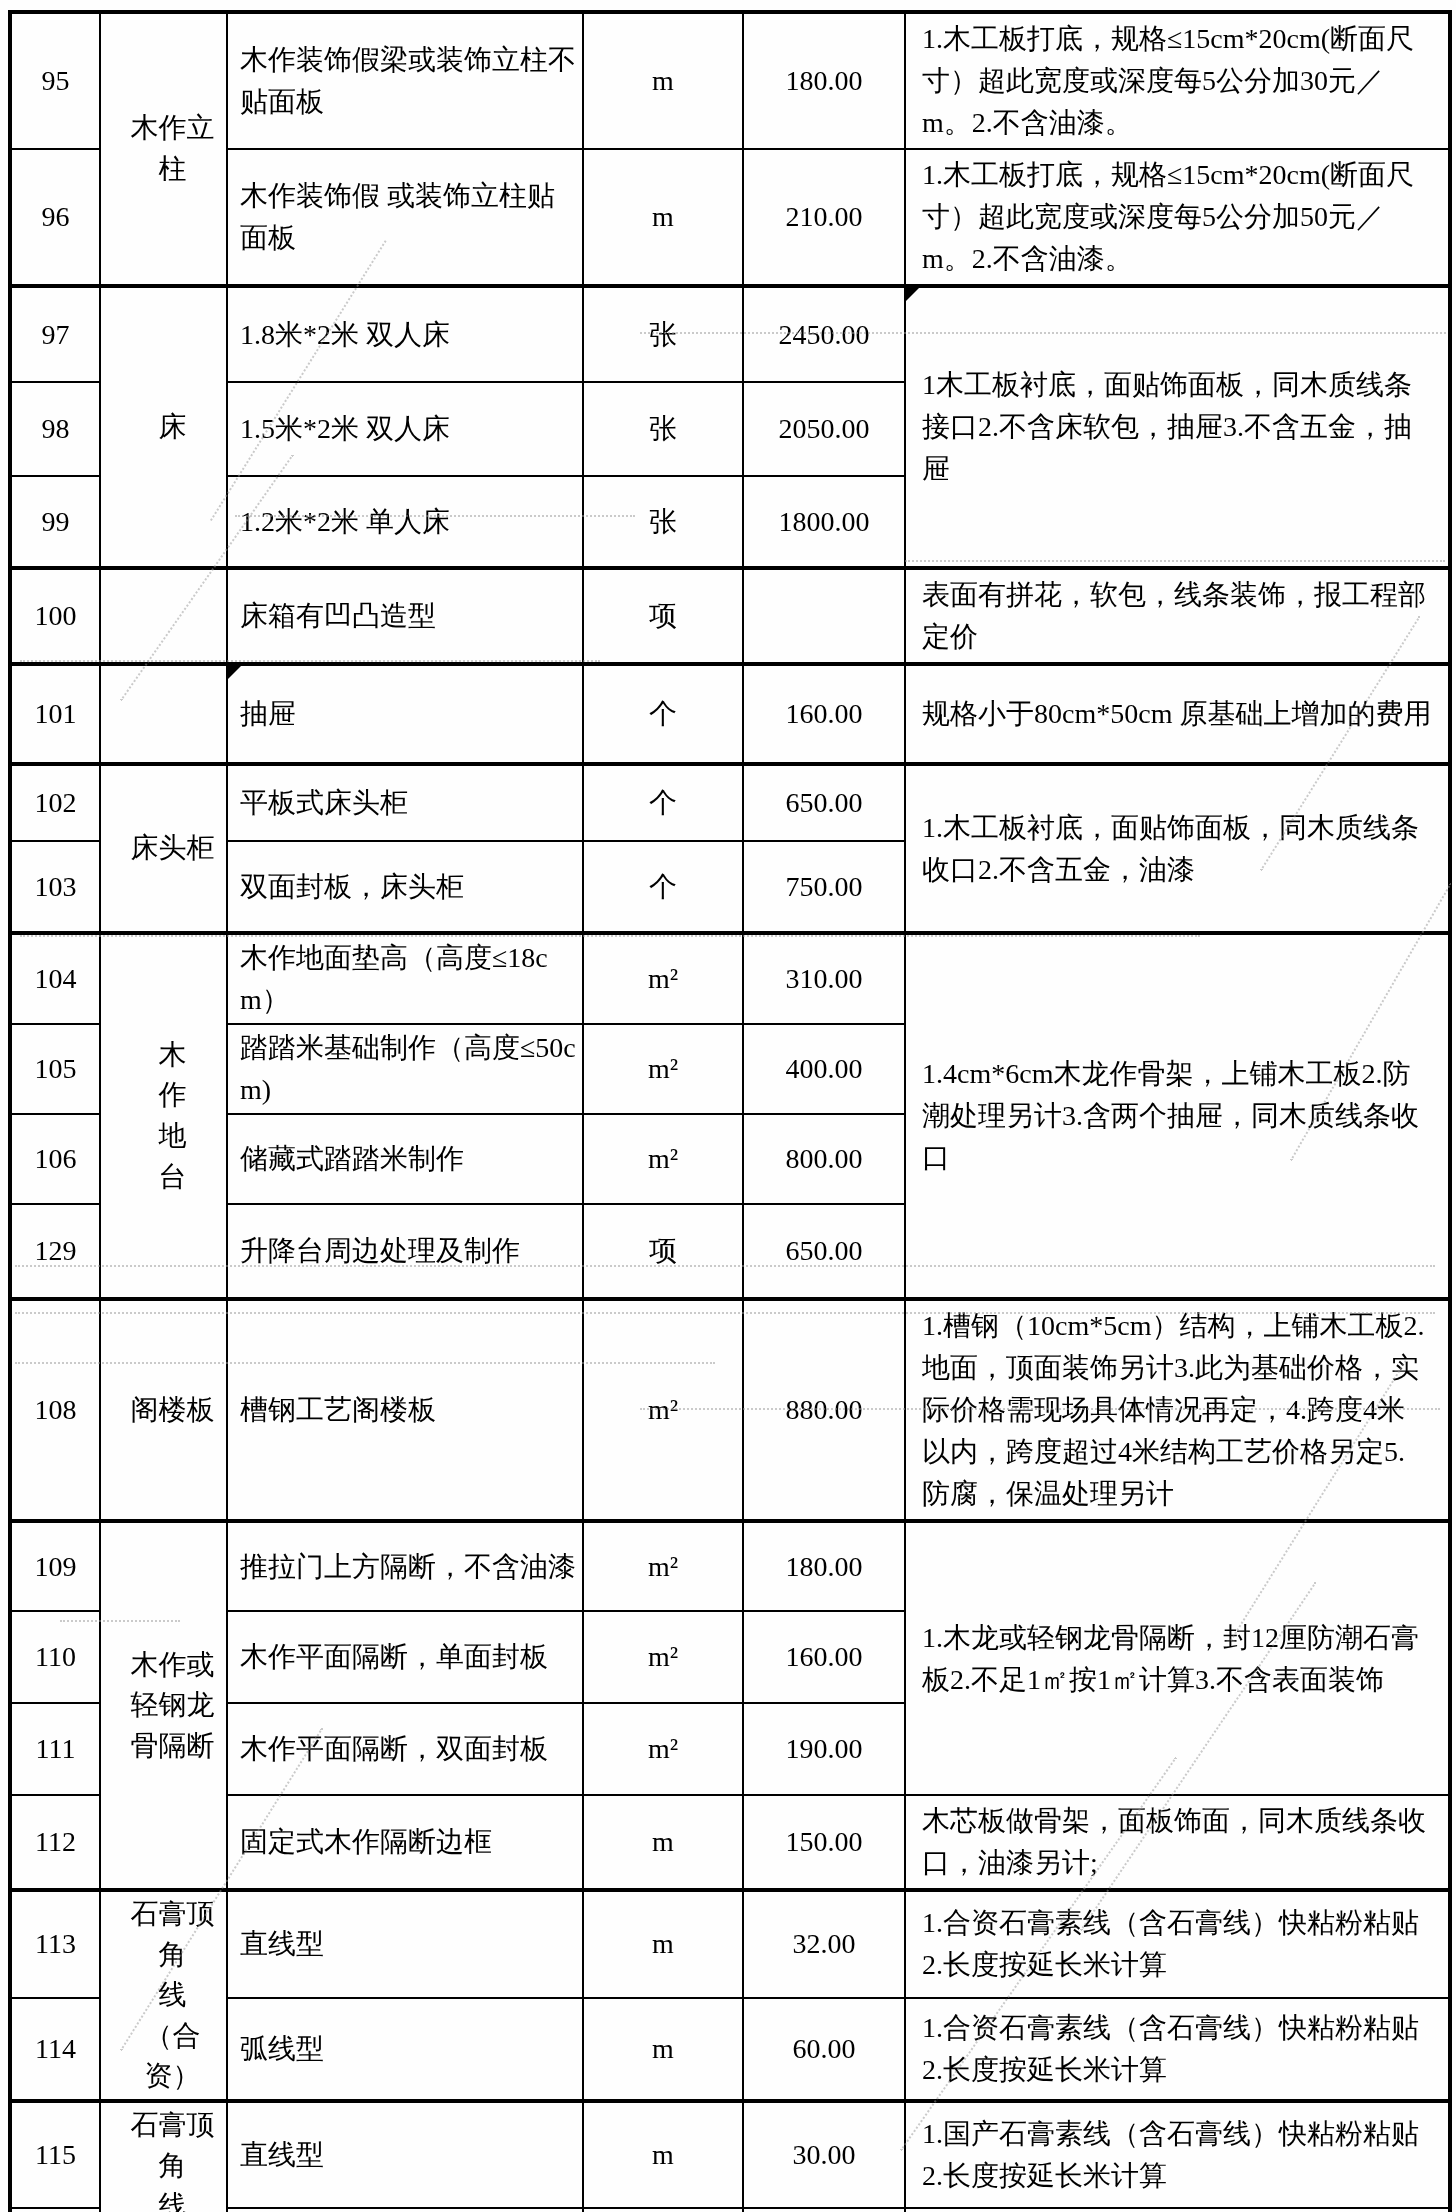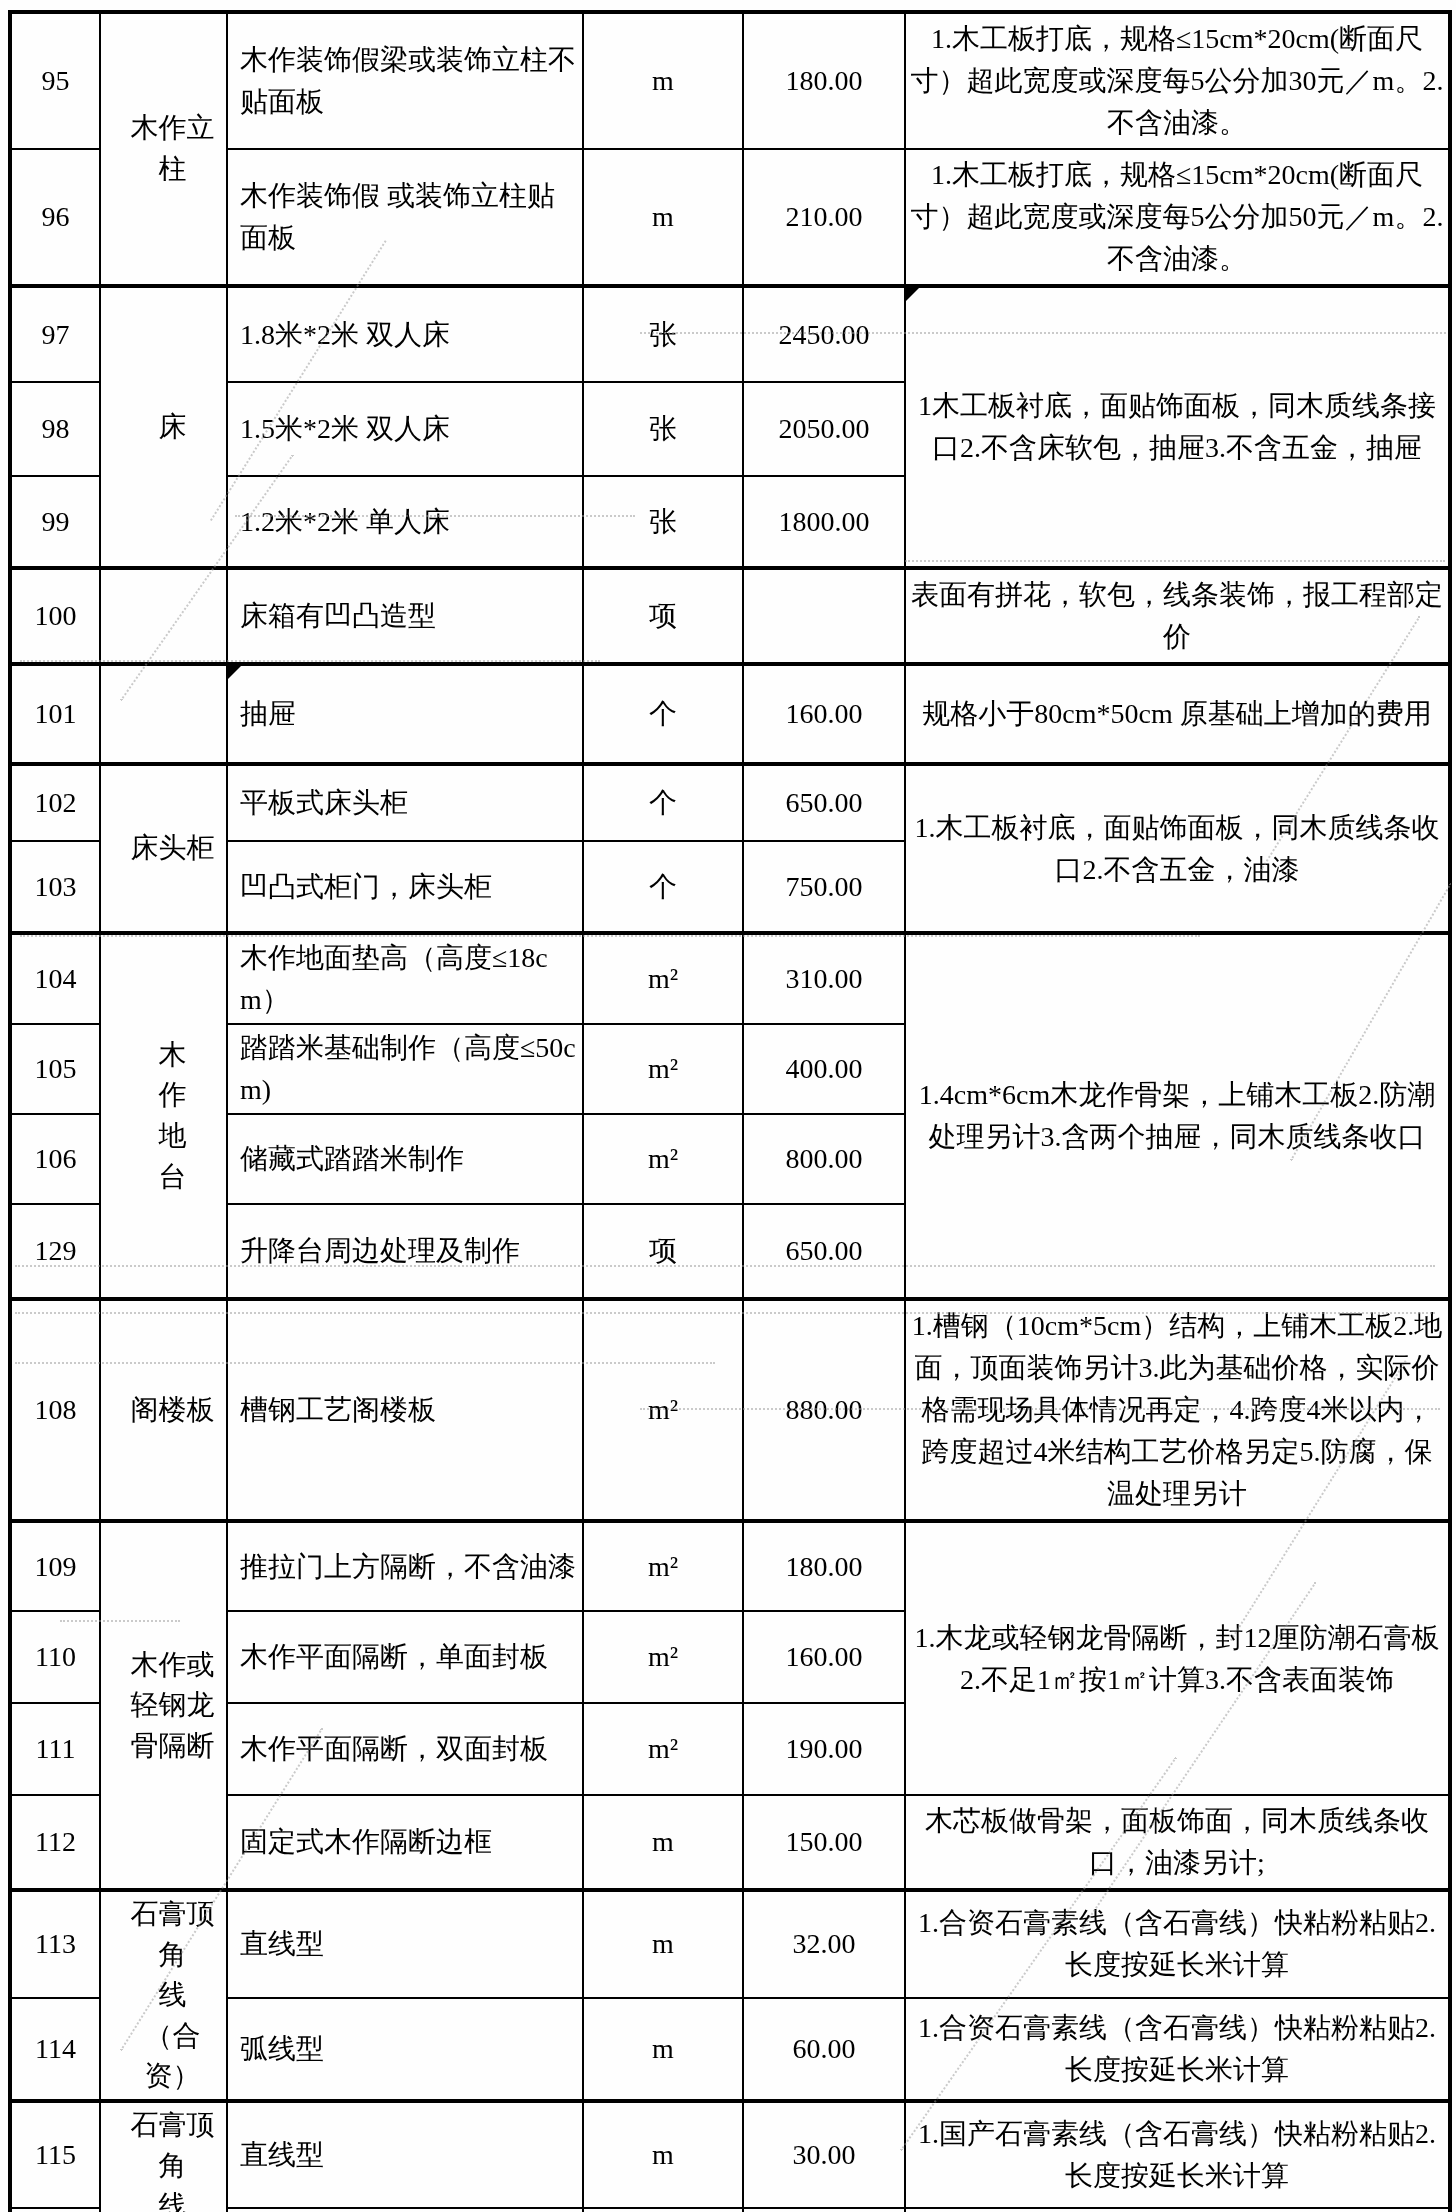--- a/index.html
+++ b/index.html
@@ -15,21 +15,21 @@
     border:4px solid #000;
   }
   td{
     border:2px solid #000;
     font-size:28px;line-height:1.5;
     padding:2px 6px;vertical-align:middle;
     word-break:break-all;overflow:hidden;
   }
   td.no,td.unit,td.price,td.cat{text-align:center;}
   td.item{text-align:left;padding-left:12px;}
-  td.note{text-align:center;padding:4px 4px;}
+  td.note{text-align:left;padding:4px 16px;}
   td.cat{white-space:pre-line;line-height:1.45;padding-left:24px;}
   tr.gs>td{border-top:4px solid #000;}
   .wedge{position:relative;}
   .wedge::before{
     content:"";position:absolute;left:0;top:0;width:0;height:0;
     border-top:13px solid #000;border-right:13px solid transparent;
   }
   .artifacts{position:absolute;left:0;top:0;width:1456px;height:2212px;pointer-events:none;}
   .dl{position:absolute;border-top:2px dotted #979797;opacity:.5;transform-origin:0 0;}
 </style>
@@ -100,21 +100,21 @@
     <tr class="gs" style="height:77px">
       <td class="no">102</td>
       <td class="cat" rowspan="2">床头柜</td>
       <td class="item">平板式床头柜</td>
       <td class="unit">个</td>
       <td class="price">650.00</td>
       <td class="note" rowspan="2">1.木工板衬底，面贴饰面板，同木质线条收口2.不含五金，油漆</td>
     </tr>
     <tr style="height:92px">
       <td class="no">103</td>
-      <td class="item">凹凸式柜门，床头柜</td>
+      <td class="item">双面封板，床头柜</td>
       <td class="unit">个</td>
       <td class="price">750.00</td>
     </tr>
     <tr class="gs" style="height:91px">
       <td class="no">104</td>
       <td class="cat" rowspan="4">木
 作
 地
 台</td>
       <td class="item">木作地面垫高（高度≤18cm）</td>

